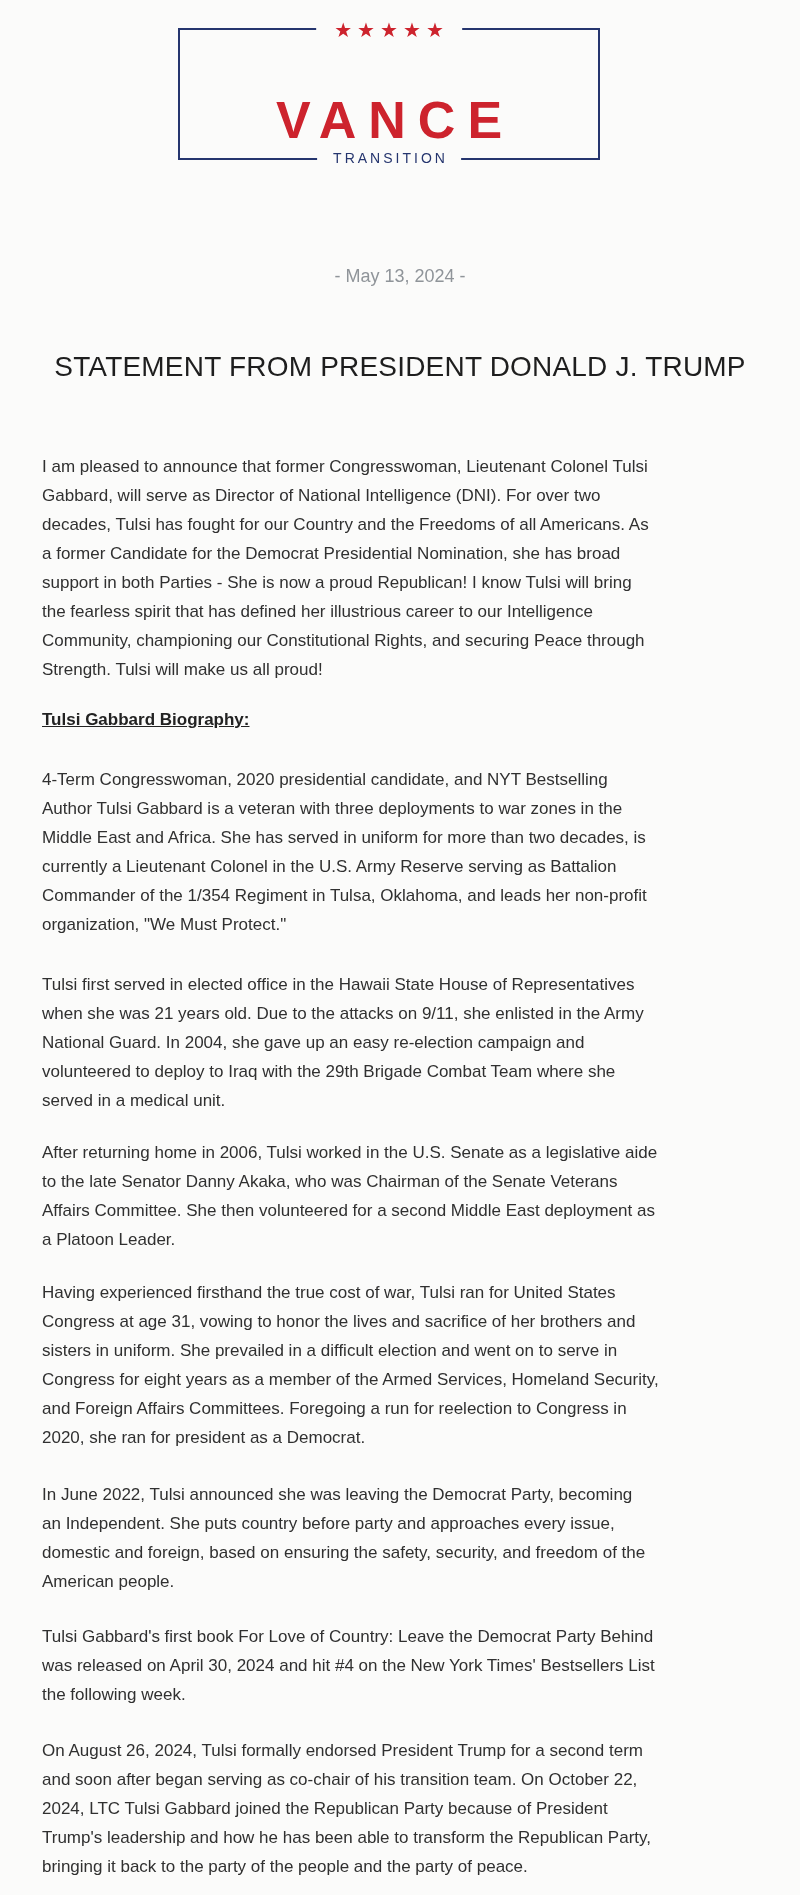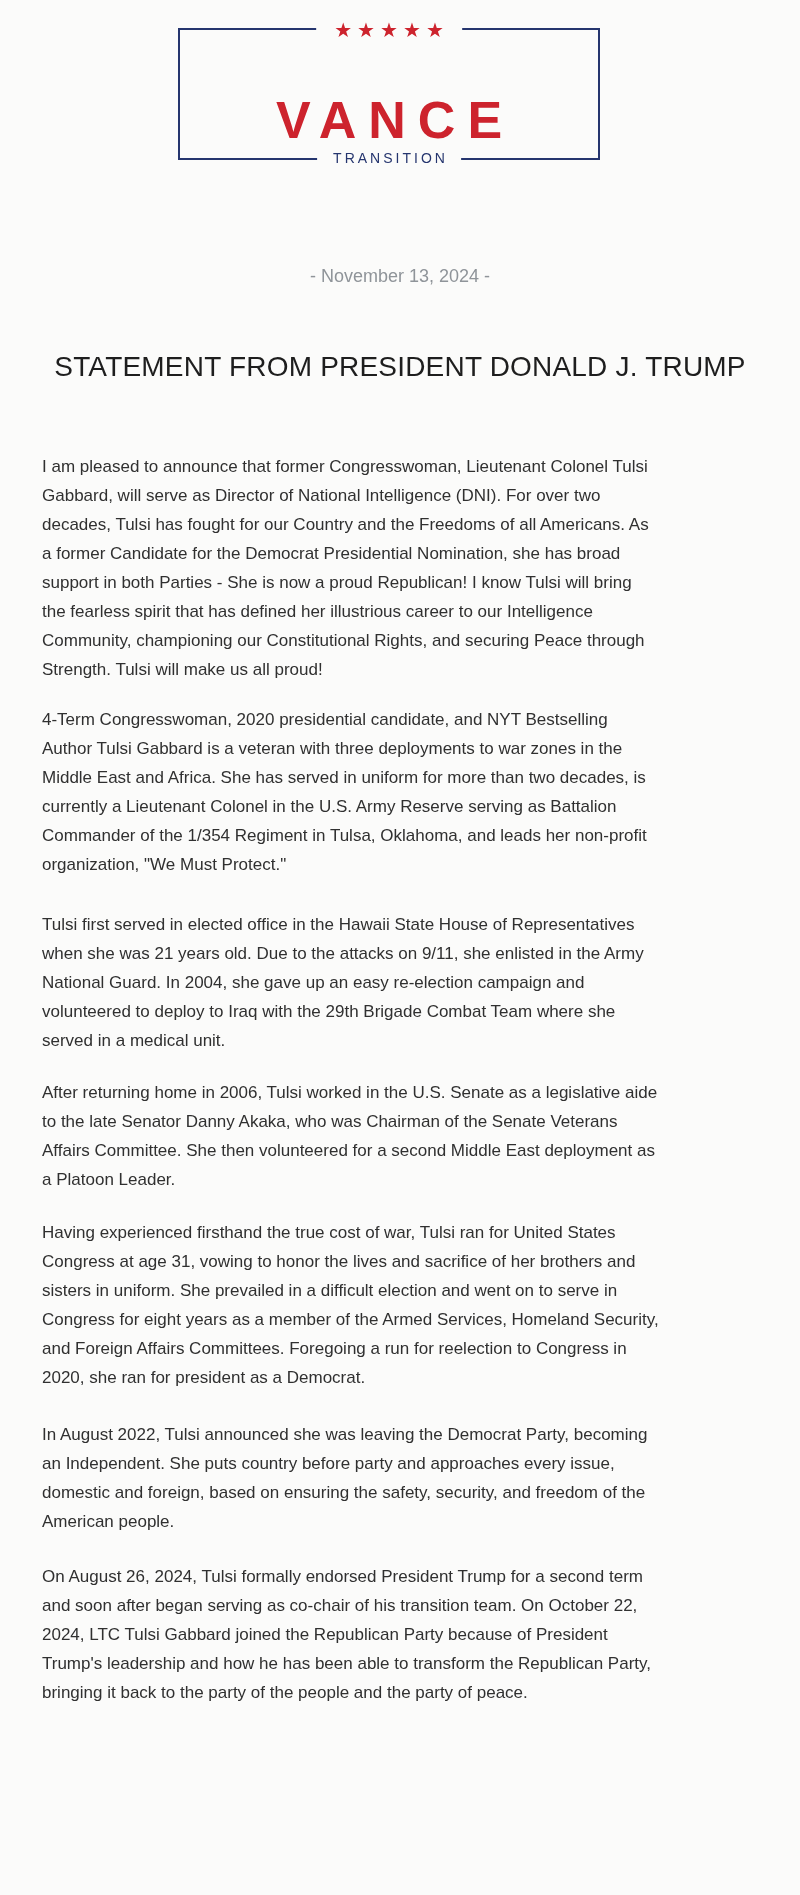--- a/index.html
+++ b/index.html
@@ -84,33 +84,34 @@
 <body>
 
 <div id="page">
 
   <div class="logo-box">
     <div class="logo-stars">★★★★★</div>
     <div class="logo-vance">VANCE</div>
     <div class="logo-transition">TRANSITION</div>
   </div>
 
-  <div class="dateline">- November 13, 2024 -</div>
+  <div class="dateline">- May 13, 2024 -</div>
 
   <div class="headline">STATEMENT FROM PRESIDENT DONALD J. TRUMP</div>
 
   <div class="content">
     <p class="mb21">I am pleased to announce that former Congresswoman, Lieutenant Colonel Tulsi
 Gabbard, will serve as Director of National Intelligence (DNI). For over two
 decades, Tulsi has fought for our Country and the Freedoms of all Americans. As
 a former Candidate for the Democrat Presidential Nomination, she has broad
 support in both Parties - She is now a proud Republican! I know Tulsi will bring
 the fearless spirit that has defined her illustrious career to our Intelligence
 Community, championing our Constitutional Rights, and securing Peace through
 Strength. Tulsi will make us all proud!</p>
+    <h2 class="bio-heading mb31">Tulsi Gabbard Biography:</h2>
     <p class="mb31">4-Term Congresswoman, 2020 presidential candidate, and NYT Bestselling
 Author Tulsi Gabbard is a veteran with three deployments to war zones in the
 Middle East and Africa. She has served in uniform for more than two decades, is
 currently a Lieutenant Colonel in the U.S. Army Reserve serving as Battalion
 Commander of the 1/354 Regiment in Tulsa, Oklahoma, and leads her non-profit
 organization, "We Must Protect."</p>
     <p class="mb23">Tulsi first served in elected office in the Hawaii State House of Representatives
 when she was 21 years old. Due to the attacks on 9/11, she enlisted in the Army
 National Guard. In 2004, she gave up an easy re-election campaign and
 volunteered to deploy to Iraq with the 29th Brigade Combat Team where she
@@ -118,24 +119,27 @@
     <p class="mb24">After returning home in 2006, Tulsi worked in the U.S. Senate as a legislative aide
 to the late Senator Danny Akaka, who was Chairman of the Senate Veterans
 Affairs Committee. She then volunteered for a second Middle East deployment as
 a Platoon Leader.</p>
     <p class="mb28">Having experienced firsthand the true cost of war, Tulsi ran for United States
 Congress at age 31, vowing to honor the lives and sacrifice of her brothers and
 sisters in uniform. She prevailed in a difficult election and went on to serve in
 Congress for eight years as a member of the Armed Services, Homeland Security,
 and Foreign Affairs Committees. Foregoing a run for reelection to Congress in
 2020, she ran for president as a Democrat.</p>
-    <p class="mb26">In August 2022, Tulsi announced she was leaving the Democrat Party, becoming
+    <p class="mb26">In June 2022, Tulsi announced she was leaving the Democrat Party, becoming
 an Independent. She puts country before party and approaches every issue,
 domestic and foreign, based on ensuring the safety, security, and freedom of the
 American people.</p>
+    <p class="mb27">Tulsi Gabbard's first book For Love of Country: Leave the Democrat Party Behind
+was released on April 30, 2024 and hit #4 on the New York Times' Bestsellers List
+the following week.</p>
     <p>On August 26, 2024, Tulsi formally endorsed President Trump for a second term
 and soon after began serving as co-chair of his transition team. On October 22,
 2024, LTC Tulsi Gabbard joined the Republican Party because of President
 Trump's leadership and how he has been able to transform the Republican Party,
 bringing it back to the party of the people and the party of peace.</p>
   </div>
 
 </div>
 
 </body></html>

